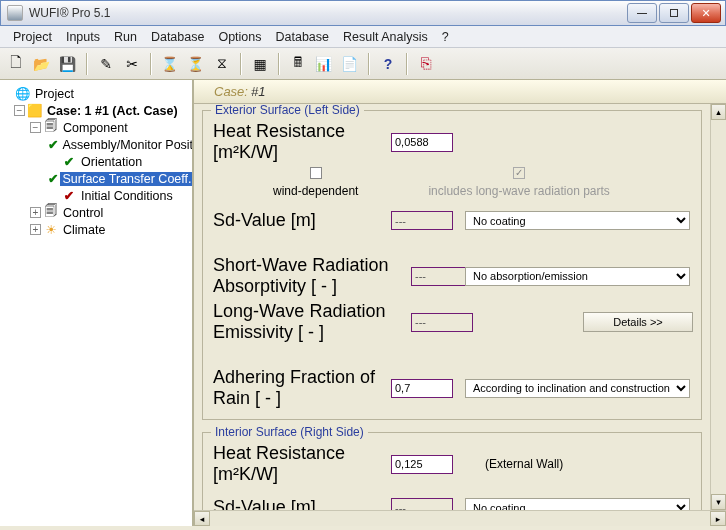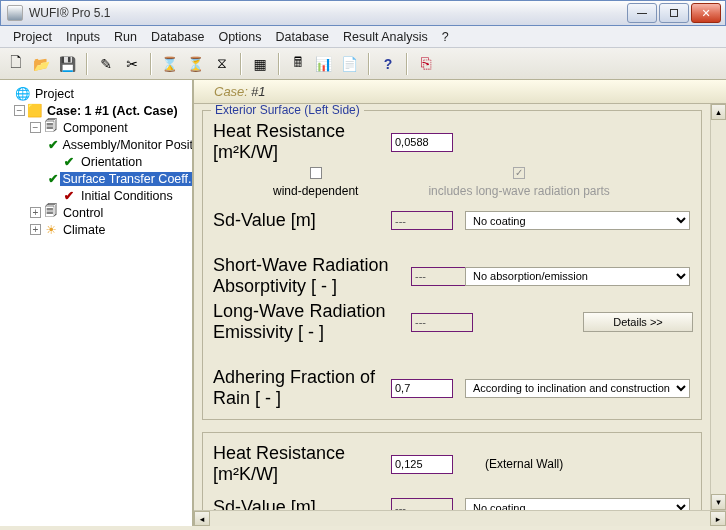--- a/index.html
+++ b/index.html
@@ -220,20 +220,21 @@
         <div style="height:12px;"></div>
 
         <div class="formrow" style="margin-bottom:2px;">
           <div class="lblcell">Adhering Fraction of Rain [ - ]</div>
           <div class="inputcell"><input class="txtinput" value="0,7" style=""></div>
           <select class="ddl"><option>According to inclination and construction type</option></select>
         </div>
       </div>
 
       <div class="groupbox" style="margin-right:14px;">
+        <div class="legend">Interior Surface (Right Side)</div>
 
         <div class="formrow">
           <div class="lblcell">Heat Resistance [m²K/W]</div>
           <div class="inputcell"><input class="txtinput" value="0,125" style=""></div>
           <div class="plain" style="margin-left:20px;">(External Wall)</div>
         </div>
 
         <div class="formrow" style="margin-bottom:2px;">
           <div class="lblcell">Sd-Value  [m]</div>
           <div class="inputcell"><input class="txtinput disabled" disabled="" value="---" style=""></div>

